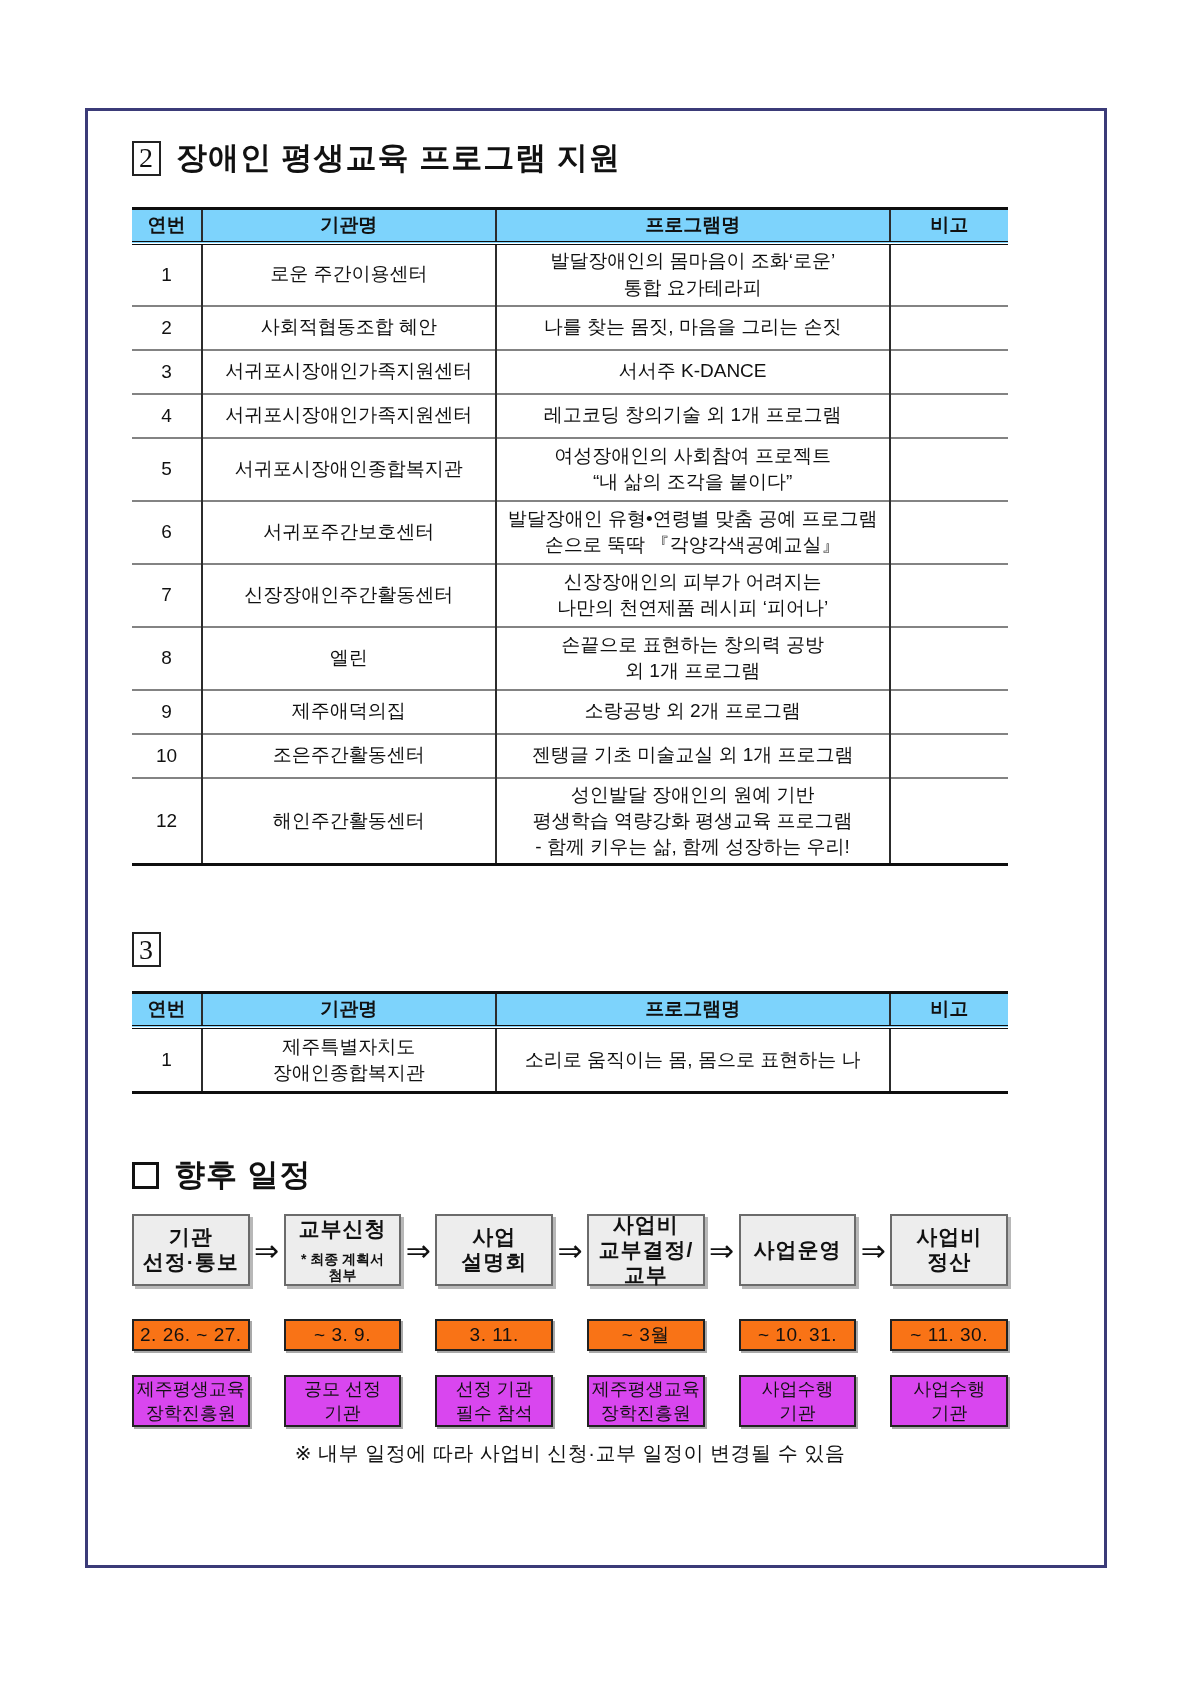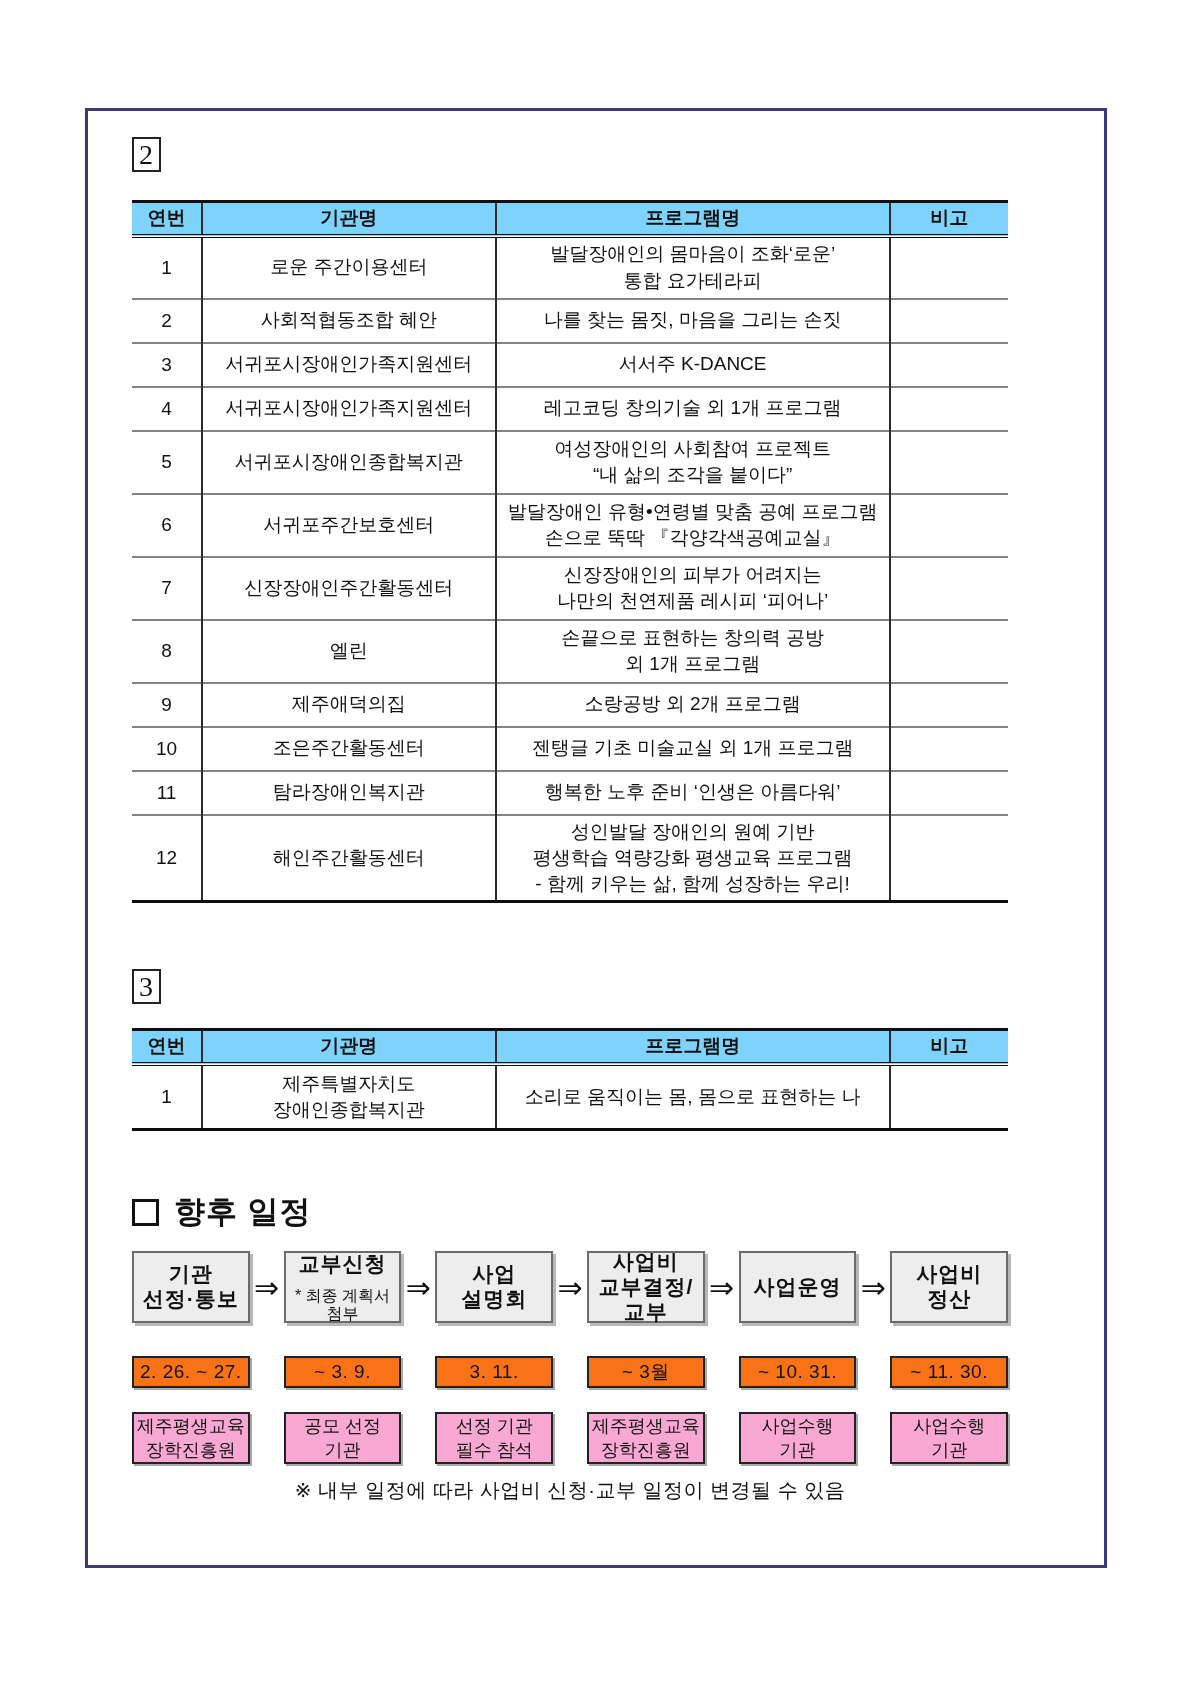--- a/index.html
+++ b/index.html
@@ -51,43 +51,44 @@
   
   .flow { margin-top:18px; }
   .flow-row { display:grid; grid-template-columns:repeat(5, 1fr 34px) 1fr; align-items:stretch; }
   .fbox {
     height:72px; background:#ededed; border:2px solid #6b6b6b;
     box-shadow:3px 3px 0 rgba(0,0,0,0.28);
     display:flex; flex-direction:column; align-items:center; justify-content:center;
     font-size:21px; font-weight:bold; line-height:1.18; letter-spacing:1px;
     text-align:center; white-space:pre-line;
   }
-  .fbox-sub { font-size:16px; font-weight:normal; letter-spacing:0; line-height:1.12; white-space:pre-line; margin-top:10px; }
+  .fbox-sub { font-size:14px; font-weight:bold; letter-spacing:0; line-height:1.12; white-space:pre-line; margin-top:10px; }
   .farrow { display:flex; align-items:center; justify-content:center; font-size:30px; color:#111; }
   .row-dates { margin-top:33px; }
   .dbox {
     height:32px; background:#f97316; border:2px solid #222; box-shadow:2px 2px 0 #a9a9a9;
     display:flex; align-items:center; justify-content:center; font-size:19px; letter-spacing:0.5px;
   }
   .row-orgs { margin-top:24px; }
   .obox {
-    height:52px; background:#f9a8d4; border:2px solid #222; box-shadow:2px 2px 0 #a9a9a9;
+    height:52px; background:#d946ef; border:2px solid #222; box-shadow:2px 2px 0 #a9a9a9;
     display:flex; align-items:center; justify-content:center; text-align:center;
     font-size:18px; line-height:1.35; white-space:pre-line;
   }
   .sched-note { margin-top:13px; font-size:20px; text-align:center; letter-spacing:0.5px; }
 </style>
 </head>
 <body>
 
 <div class="page">
   <div class="frame">
 
     <div class="sec-title">
       <span class="num-box">2</span>
+      <span>장애인 평생교육 프로그램 지원</span>
     </div>
 
     <table class="doc-table mt-table1">
       <colgroup>
           <col class="c-no">
           <col class="c-org">
           <col class="c-prog">
           <col class="c-note">
         </colgroup>
       <thead>
@@ -157,26 +158,20 @@
           <td class="lines">제주애덕의집</td>
           <td class="lines">소랑공방 외 2개 프로그램</td>
           <td></td>
         </tr>
         <tr class="h1">
           <td>10</td>
           <td class="lines">조은주간활동센터</td>
           <td class="lines">젠탱글 기초 미술교실 외 1개 프로그램</td>
           <td></td>
         </tr>
-        <tr class="h1">
-          <td>11</td>
-          <td class="lines">탐라장애인복지관</td>
-          <td class="lines">행복한 노후 준비 ‘인생은 아름다워’</td>
-          <td></td>
-        </tr>
         <tr class="h3">
           <td>12</td>
           <td class="lines">해인주간활동센터</td>
           <td class="lines">성인발달 장애인의 원예 기반
 평생학습 역량강화 평생교육 프로그램
 - 함께 키우는 삶, 함께 성장하는 우리!</td>
           <td></td>
         </tr>
       </tbody>
     </table>

